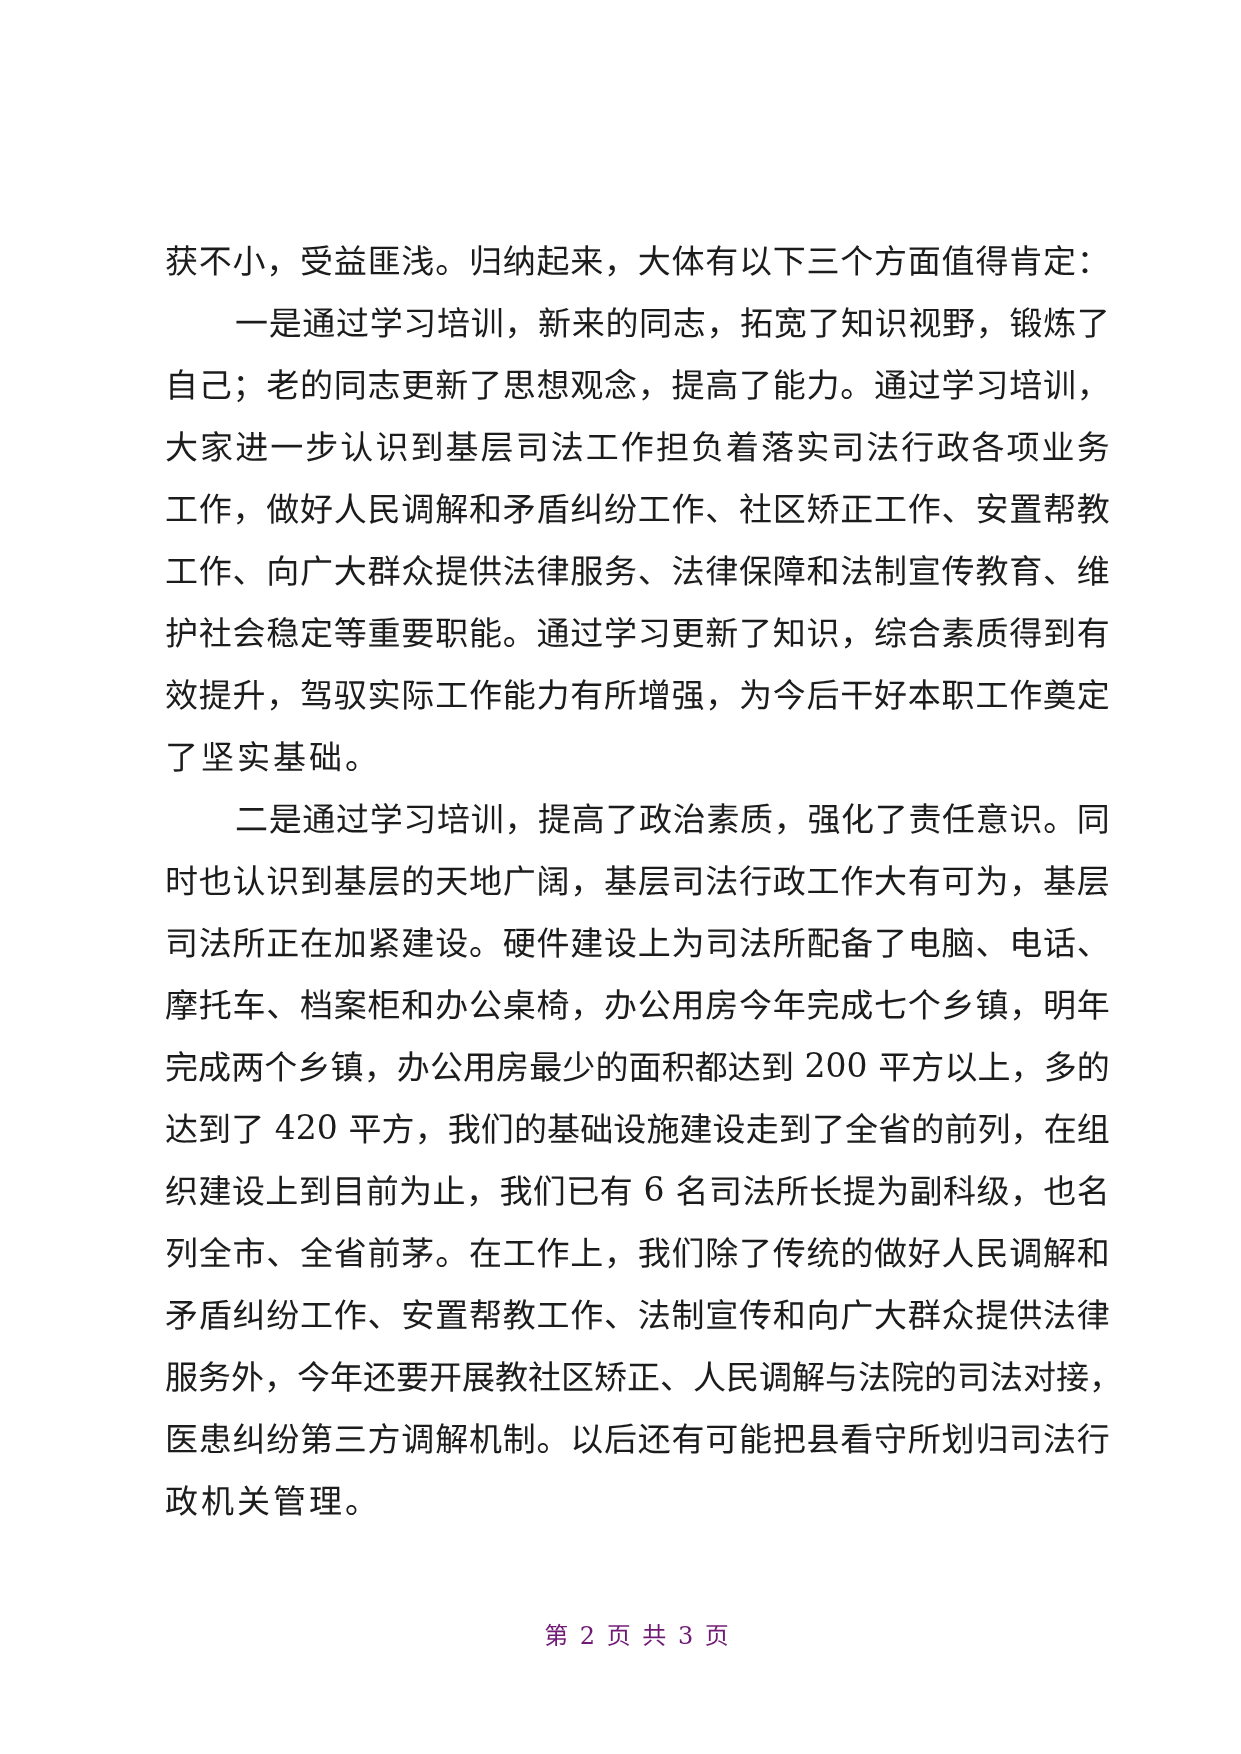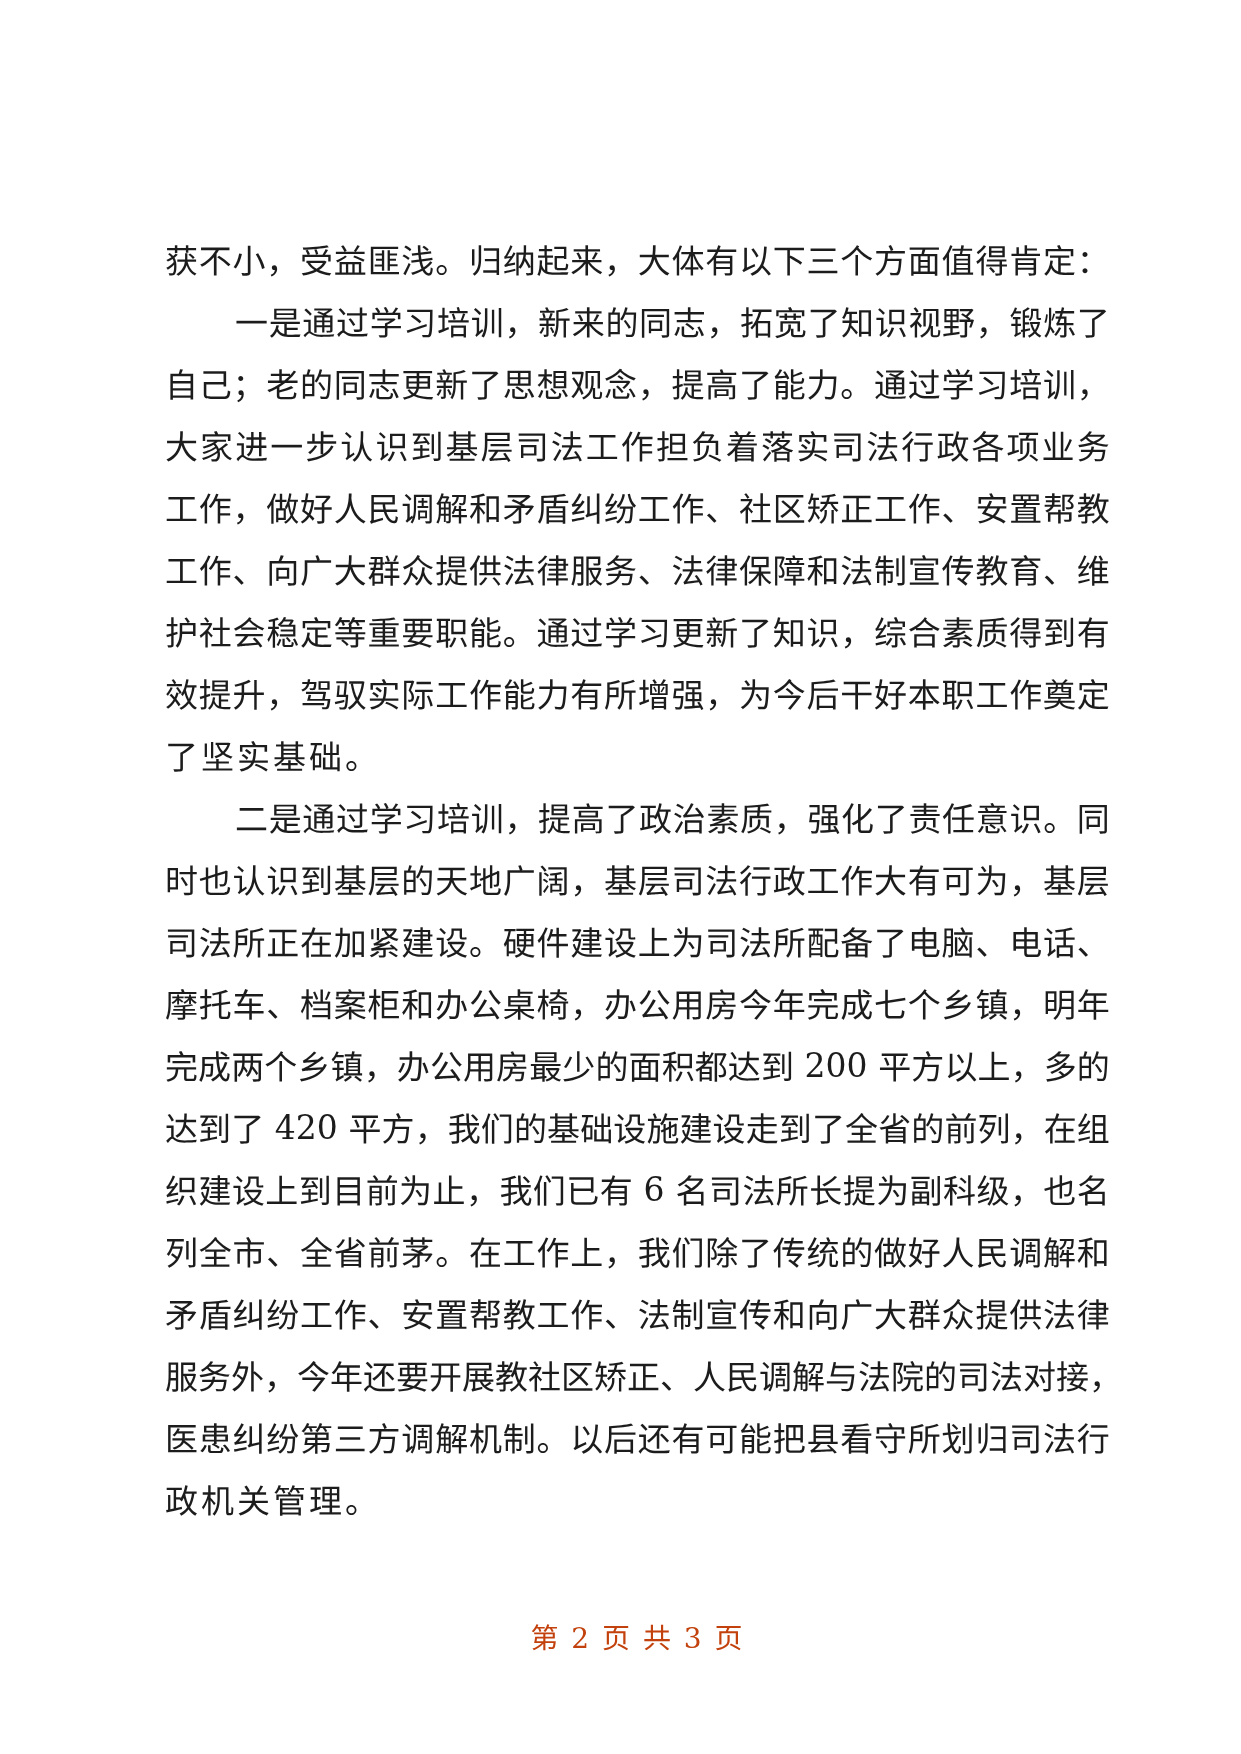--- a/index.html
+++ b/index.html
@@ -34,23 +34,23 @@
   .line span { white-space: pre; }
   .line.fill { justify-content: space-between; }
   .line:not(.fill) { justify-content: flex-start; gap: 3px; }
   .line.indent { padding-left: 70px; }
   .page-footer {
     position: absolute;
     left: 165px;
     top: 1616px;
     width: 945px;
     text-align: center;
-    font-size: 28px;
+    font-size: 24px;
     letter-spacing: 2px;
-    color: #c2410c;
+    color: #701a75;
   }
 </style>
 </head>
 <body>
 
 <div class="page">
   <div class="doc-body">
       <div class="line fill"><span>获</span><span>不</span><span>小</span><span>，</span><span>受</span><span>益</span><span>匪</span><span>浅</span><span>。</span><span>归</span><span>纳</span><span>起</span><span>来</span><span>，</span><span>大</span><span>体</span><span>有</span><span>以</span><span>下</span><span>三</span><span>个</span><span>方</span><span>面</span><span>值</span><span>得</span><span>肯</span><span>定</span><span>：</span></div>
       <div class="line indent fill"><span>一</span><span>是</span><span>通</span><span>过</span><span>学</span><span>习</span><span>培</span><span>训</span><span>，</span><span>新</span><span>来</span><span>的</span><span>同</span><span>志</span><span>，</span><span>拓</span><span>宽</span><span>了</span><span>知</span><span>识</span><span>视</span><span>野</span><span>，</span><span>锻</span><span>炼</span><span>了</span></div>
       <div class="line fill"><span>自</span><span>己</span><span>；</span><span>老</span><span>的</span><span>同</span><span>志</span><span>更</span><span>新</span><span>了</span><span>思</span><span>想</span><span>观</span><span>念</span><span>，</span><span>提</span><span>高</span><span>了</span><span>能</span><span>力</span><span>。</span><span>通</span><span>过</span><span>学</span><span>习</span><span>培</span><span>训</span><span>，</span></div>

